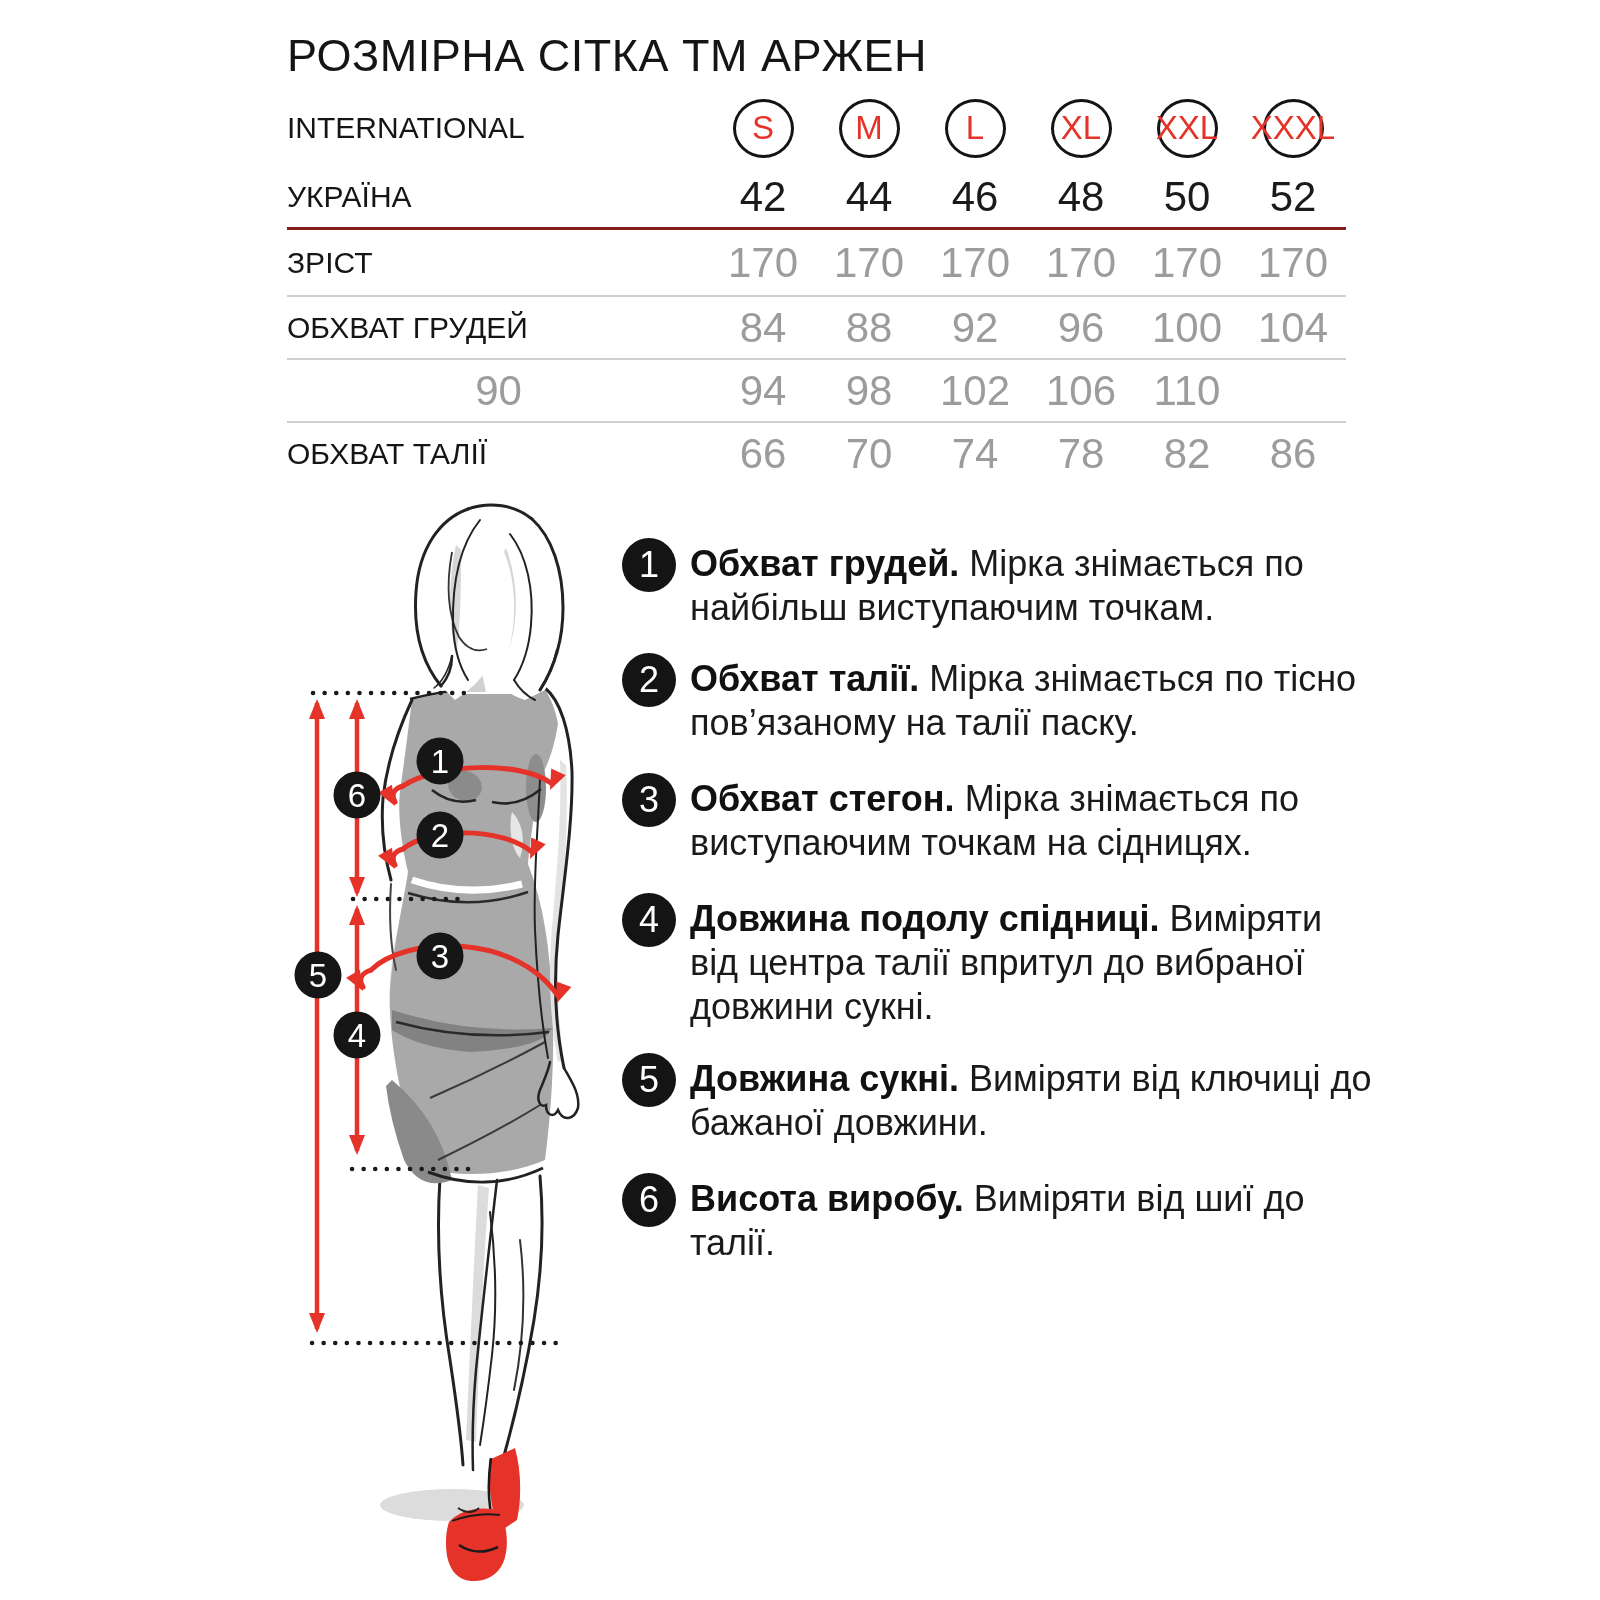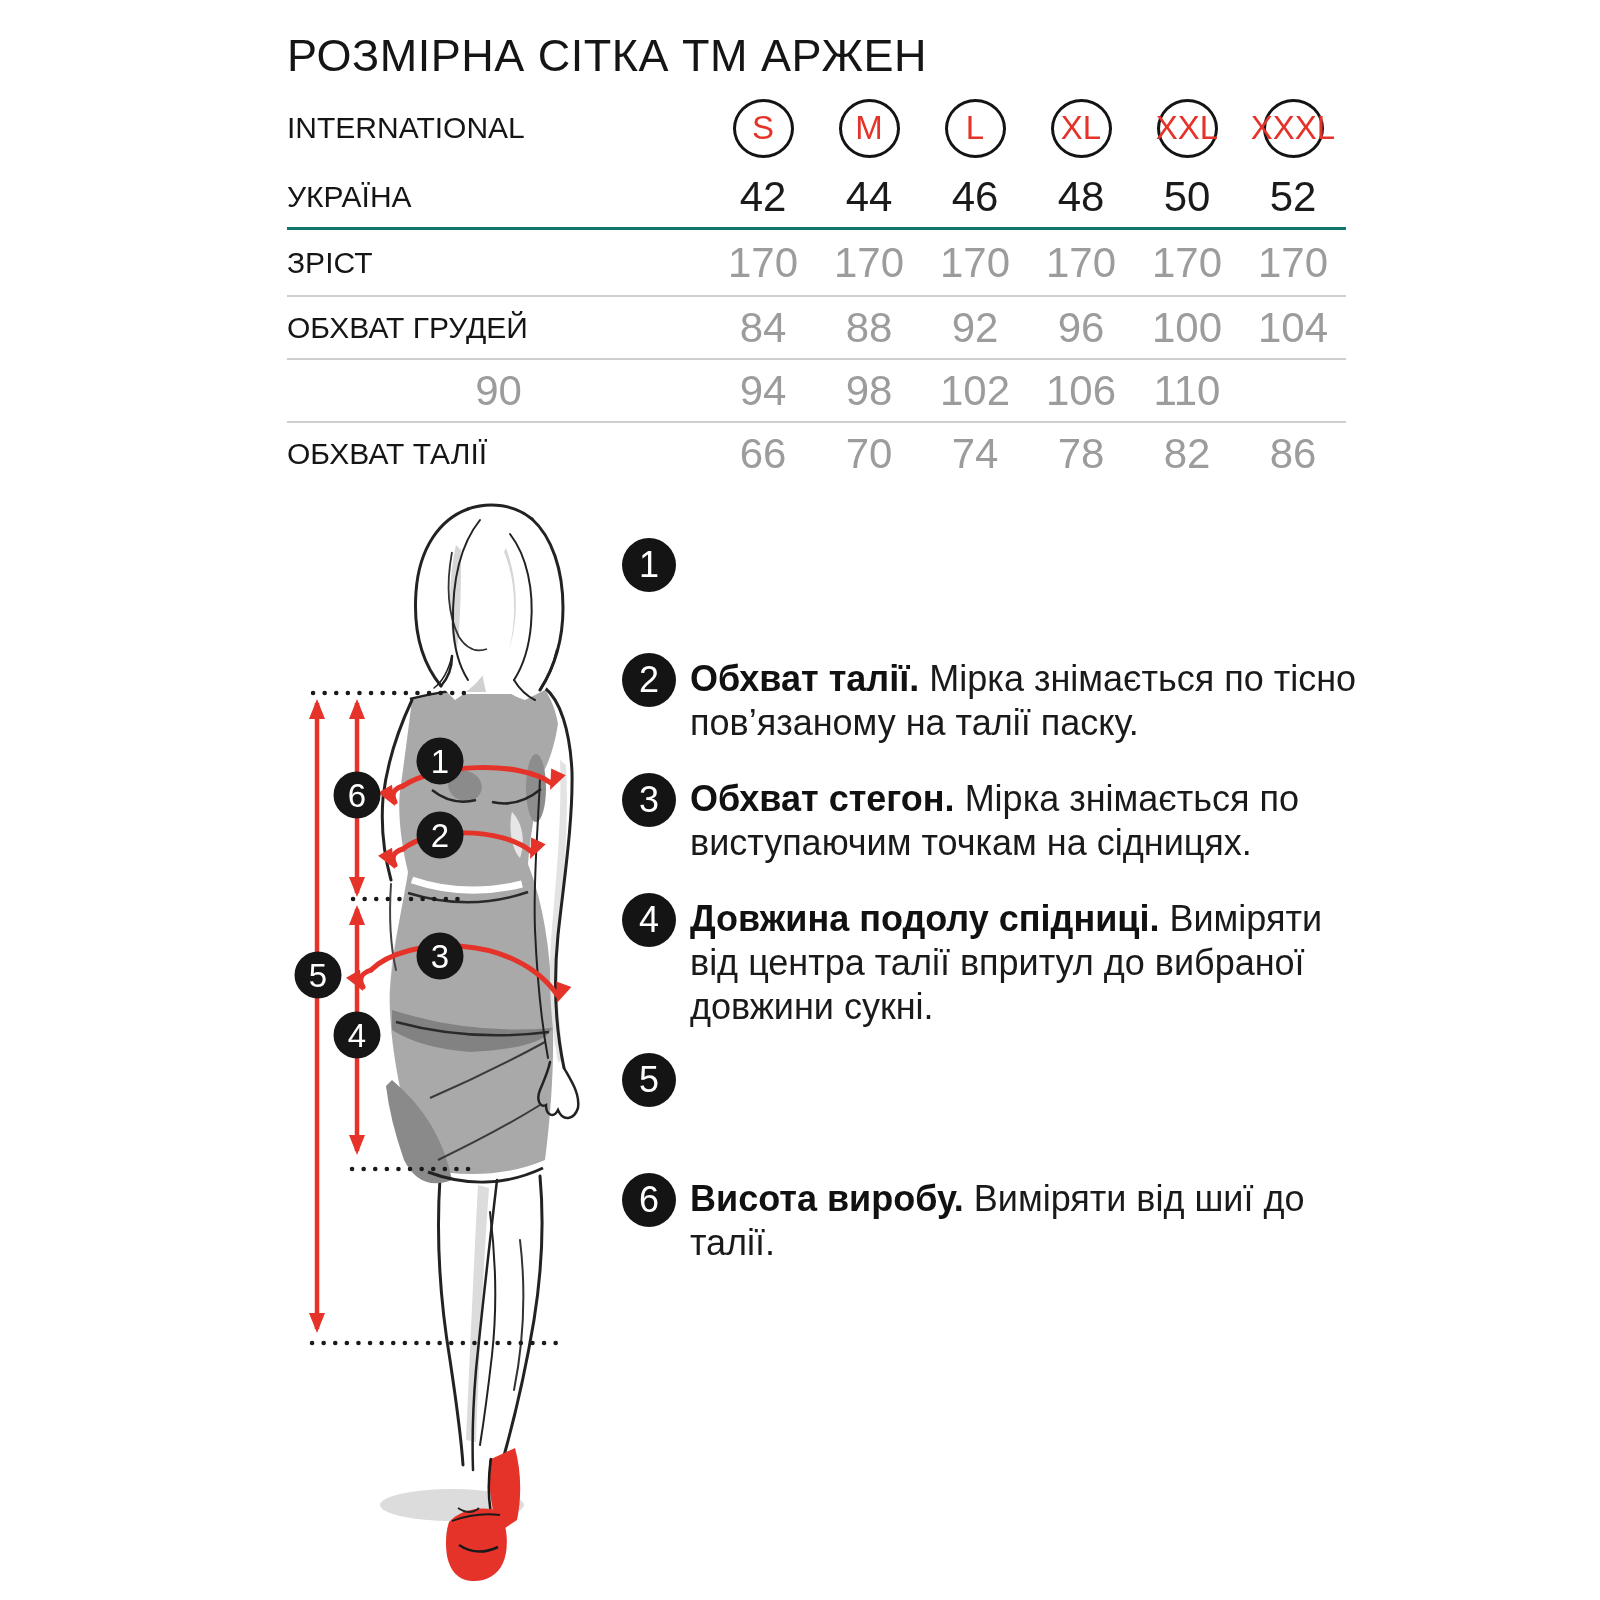--- a/index.html
+++ b/index.html
@@ -14,21 +14,21 @@
   }
   
   .size-table { position:absolute; left:287px; top:89px; width:1059px; }
   .trow { display:grid; grid-template-columns:423px repeat(6,106px); align-items:center; box-sizing:border-box; }
   .rlabel { font-size:30px; color:#151515; }
   .val { text-align:center; font-size:42px; }
   .row-int { height:78px; }
   .row-ua  { height:60px; }
   .row-ua .val { color:#1a1a1a; }
   .mrow .val { color:#9c9c9c; }
-  .mrow-0 { height:68px; border-top:3px solid #0f766e; }
+  .mrow-0 { height:68px; border-top:3px solid #7f1d1d; }
   .mrow-1, .mrow-2 { height:63px; border-top:2px solid #cfcfcf; }
   .mrow-3 { height:64px; border-top:2px solid #cfcfcf; }
   .size-circle {
     width:55px; height:53px; border:3.5px solid #141414; border-radius:50%;
     display:flex; align-items:center; justify-content:center; margin:0 auto;
     background:transparent;
   }
   .size-circle span { color:#e5332a; font-size:33px; white-space:nowrap; }
   
   .legend { position:absolute; left:622px; top:0; width:775px; }
@@ -262,35 +262,37 @@
       <circle cx="318" cy="975" r="23.5" fill="#161616"></circle>
       <text x="318" y="987">5</text>
       <circle cx="357" cy="795" r="23.5" fill="#161616"></circle>
       <text x="357" y="807">6</text>
     </g>
   </svg>
 
   <div class="legend">
     <div class="item" style="top:538px">
       <div class="lnum">1</div>
+      <div class="ltext"><b>Обхват грудей.</b> <span>Мірка знімається по найбільш виступаючим точкам.</span></div>
     </div>
     <div class="item" style="top:653px">
       <div class="lnum">2</div>
       <div class="ltext"><b>Обхват талії.</b> <span>Мірка знімається по тісно пов’язаному на талії паску.</span></div>
     </div>
     <div class="item" style="top:773px">
       <div class="lnum">3</div>
       <div class="ltext"><b>Обхват стегон.</b> <span>Мірка знімається по виступаючим точкам на сідницях.</span></div>
     </div>
     <div class="item" style="top:893px">
       <div class="lnum">4</div>
       <div class="ltext"><b>Довжина подолу спідниці.</b> <span>Виміряти від центра талії впритул до вибраної довжини сукні.</span></div>
     </div>
     <div class="item" style="top:1053px">
       <div class="lnum">5</div>
+      <div class="ltext"><b>Довжина сукні.</b> <span>Виміряти від ключиці до бажаної довжини.</span></div>
     </div>
     <div class="item" style="top:1173px">
       <div class="lnum">6</div>
       <div class="ltext"><b>Висота виробу.</b> <span>Виміряти від шиї до талії.</span></div>
     </div>
   </div>
 
 </div>
 
 </body></html>

